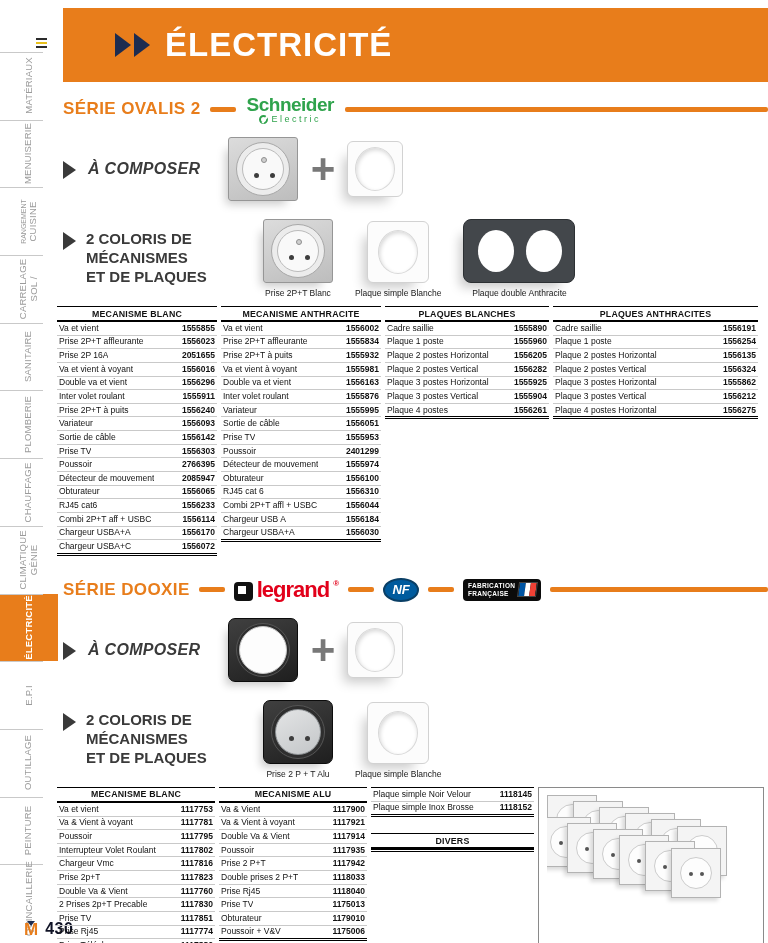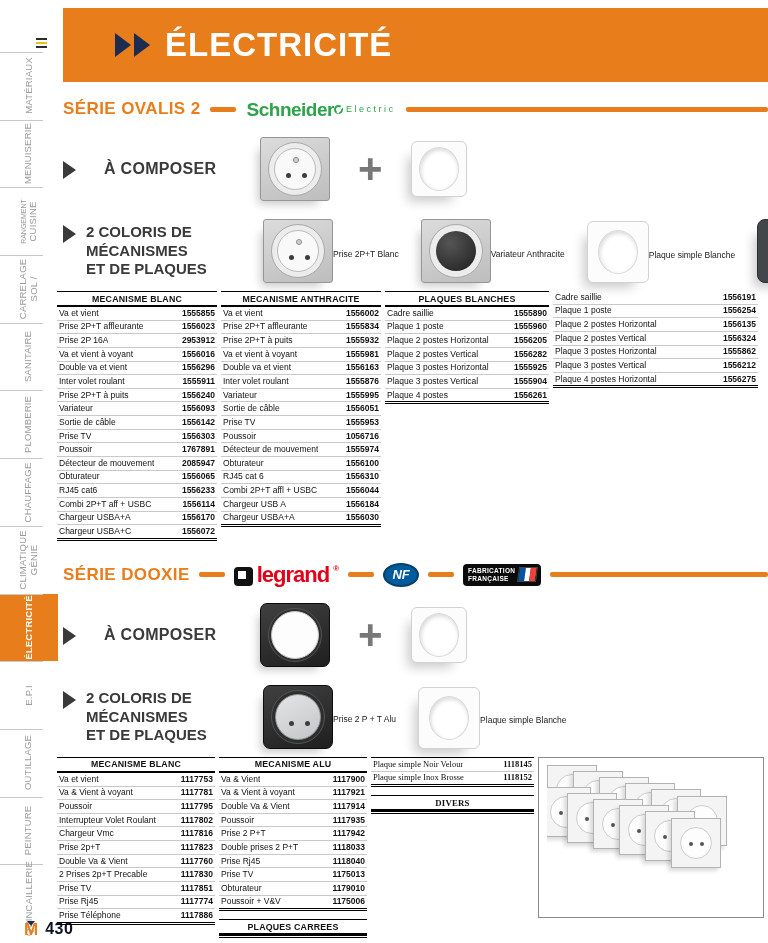--- a/index.html
+++ b/index.html
@@ -34,48 +34,48 @@
   .banner{margin-top:8px;height:74px;background:var(--accent);display:flex;align-items:center;padding-left:52px;}
   .chev{display:flex;gap:3px;margin-right:15px;}
   .chev i{display:block;width:0;height:0;border-top:12px solid transparent;border-bottom:12px solid transparent;border-left:16px solid var(--navy);}
   .banner h1{color:#fff;font-size:33px;font-weight:bold;letter-spacing:1px;}
 
   .serie-row{display:flex;align-items:center;margin-top:9px;gap:9px;height:36px;}
   .serie-title{color:var(--accent);font-weight:bold;font-size:17px;letter-spacing:0.4px;white-space:nowrap;}
   .dash{width:26px;height:5px;background:var(--accent);border-radius:2px;flex:0 0 auto;}
   .rule{flex:1;height:5px;background:var(--accent);border-radius:2px;}
 
-  .schneider{display:flex;flex-direction:row;align-items:center;line-height:1;color:var(--schneider-green);padding:0 2px;}
+  .schneider{display:flex;flex-direction:column;align-items:center;line-height:1;color:var(--schneider-green);padding:0 2px;}
   .sch-name{font-weight:bold;font-size:19px;letter-spacing:-0.5px;}
   .sch-sub{display:flex;align-items:center;gap:3px;font-size:9px;letter-spacing:2.5px;margin-top:1px;}
   .sch-glyph{width:9px;height:9px;border:2px solid var(--schneider-green);border-radius:50%;position:relative;}
   .sch-glyph::after{content:"";position:absolute;left:3px;top:-2px;width:2px;height:9px;background:#fff;transform:rotate(35deg);}
 
   .legrand{display:flex;align-items:flex-start;gap:4px;}
   .lg-mark{width:19px;height:19px;background:#111;border-radius:4px;position:relative;margin-top:3px;}
   .lg-mark::after{content:"";position:absolute;left:4px;top:4px;width:8px;height:8px;background:#fff;}
   .lg-text{color:var(--legrand-red);font-weight:bold;font-size:22px;letter-spacing:-1px;line-height:1;}
   .lg-reg{color:var(--legrand-red);font-size:8px;font-weight:bold;}
   .nf{width:36px;height:24px;background:var(--nf-blue);border-radius:50%;color:#fff;font-weight:bold;font-style:italic;
     display:flex;align-items:center;justify-content:center;font-size:13px;border:2px solid #0a3f66;flex:0 0 auto;}
   .fab{display:flex;align-items:center;background:#0b0b0b;border-radius:4px;padding:3px 5px;gap:4px;flex:0 0 auto;}
   .fab-text{color:#fff;font-size:6.5px;font-weight:bold;line-height:1.2;letter-spacing:0.3px;}
   .fab-flag{width:17px;height:13px;display:flex;transform:skewX(-8deg);outline:1px solid #444;overflow:hidden;}
   .fab-flag b{flex:1;} .fab-flag b:nth-child(1){background:#0055a4;} .fab-flag b:nth-child(2){background:#fff;} .fab-flag b:nth-child(3){background:#ef4135;}
 
   .tri{width:0;height:0;border-top:9px solid transparent;border-bottom:9px solid transparent;border-left:13px solid #3a3a3a;flex:0 0 auto;margin-top:2px;}
-  .compose-row{display:flex;align-items:center;gap:28px;margin-top:6px;height:72px;}
+  .compose-row{display:flex;align-items:center;gap:12px;margin-top:6px;height:72px;font-style:italic;}
   .compose-row .lbl{font-weight:bold;font-size:16px;color:#3a3a3a;letter-spacing:0.3px;width:128px;}
   .plus{font-size:42px;font-weight:bold;color:#787878;line-height:0.8;}
 
   .coloris-row{display:flex;align-items:flex-end;margin-top:14px;gap:14px;}
   .coloris-label{display:flex;gap:10px;width:186px;flex:0 0 auto;align-self:center;}
   .coloris-label .txt{font-weight:bold;font-size:15px;color:#3a3a3a;line-height:1.25;}
   .figs{display:flex;align-items:flex-end;gap:22px;flex:1;justify-content:flex-start;}
-  .fig{display:flex;flex-direction:row;align-items:center;justify-content:flex-end;}
+  .fig{display:flex;flex-direction:column;align-items:center;justify-content:flex-end;}
   .caption{font-size:8.5px;color:#1a1a1a;margin-top:5px;white-space:nowrap;}
 
   
   .mech-frame{position:relative;width:70px;height:64px;background:linear-gradient(160deg,#dcdcdc,#bdbdbd);
     border:1px solid #969696;border-radius:3px;box-shadow:-7px 8px 9px -5px rgba(0,0,0,.22);}
   .mech-frame::before{content:"";position:absolute;left:50%;top:50%;transform:translate(-50%,-50%);
     width:52px;height:52px;border-radius:50%;background:#ececec;border:1px solid #a8a8a8;}
   .mech-frame.socket::after{content:"";position:absolute;left:50%;top:50%;transform:translate(-50%,-50%);
     width:40px;height:40px;border-radius:50%;background:#f9f9f9;border:1px solid #bbb;}
   .mech-frame .dotL,.mech-frame .dotR{position:absolute;width:5px;height:5px;border-radius:50%;background:#3d3d3d;z-index:2;top:35px;}
@@ -105,23 +105,23 @@
   
   .tables-row{display:flex;align-items:flex-start;gap:4px;margin-left:-6px;margin-top:8px;}
   .ptable{font-size:8.5px;border-bottom:3px double #000;}
   .ptable .thead{text-align:center;font-weight:bold;font-size:8.8px;border-top:1.5px solid #000;border-bottom:2px solid #000;padding:1.5px 0;letter-spacing:0.2px;}
   .ptable.no-head{border-top:1.5px solid #000;}
   .trow{display:flex;justify-content:space-between;align-items:baseline;border-bottom:1px solid var(--grayline);padding:0.8px 2px;line-height:1.3;}
   .trow:last-child{border-bottom:none;}
   .tl{white-space:nowrap;overflow:hidden;}
   .tr{font-weight:bold;margin-left:4px;}
   .w160{width:160px;flex:0 0 auto;} .w164{width:164px;flex:0 0 auto;} .w205{width:205px;flex:0 0 auto;}
-  .w158{width:158px;flex:0 0 auto;} .w148{width:148px;flex:0 0 auto;} .w163{width:163px;flex:0 0 auto;font-family:Liberation Serif, serif;}
+  .w158{width:158px;flex:0 0 auto;} .w148{width:148px;flex:0 0 auto;} .w163{width:163px;flex:0 0 auto;}
   .colstack{display:flex;flex-direction:column;flex:0 0 auto;}
-  .colstack .ptable + .ptable{margin-top:8px;}
+  .colstack .ptable + .ptable{margin-top:16px;}
 
   
   .lots-box{width:226px;flex:0 0 auto;border:1px solid #8a8a8a;padding:7px 8px 6px;background:#fff;}
   .montage{position:relative;height:146px;overflow:hidden;}
   .mrow{display:flex;}
   .mrow.second{margin-top:-28px;margin-left:-6px;}
   .lot-plate{position:relative;width:50px;height:50px;background:#f4f4f4;border:1px solid #b3b3b3;
     box-shadow:-3px 3px 4px rgba(0,0,0,.14);flex:0 0 auto;}
   .lot-plate::before{content:"";position:absolute;inset:8px;border-radius:50%;background:#fdfdfd;border:1px solid #ccc;}
   .lot-plate.socket::after{content:"";position:absolute;left:17px;top:23px;width:4px;height:4px;border-radius:50%;background:#555;box-shadow:11px 0 0 #555;}
@@ -264,24 +264,20 @@
         <div class="figs">
           <div class="fig">
             <div class="mech-frame socket">
                 <span class="dotL"></span>
                 <span class="dotR"></span>
                 <span class="pinT"></span>
               </div>
             <div class="caption">Prise 2P+T Blanc</div>
           </div>
           <div class="fig">
-            <div class="mech-frame knob"></div>
-            <div class="caption">Variateur Anthracite</div>
-          </div>
-          <div class="fig">
             <div class="plate"></div>
             <div class="caption">Plaque simple Blanche</div>
           </div>
           <div class="fig">
             <div class="plate double"></div>
             <div class="caption">Plaque double Anthracite</div>
           </div>
         </div>
       </div>
 
@@ -292,21 +288,21 @@
               <div class="trow">
                 <span class="tl">Va et vient</span>
                 <span class="tr">1555855</span>
               </div>
               <div class="trow">
                 <span class="tl">Prise 2P+T affleurante</span>
                 <span class="tr">1556023</span>
               </div>
               <div class="trow">
                 <span class="tl">Prise 2P 16A</span>
-                <span class="tr">2953912</span>
+                <span class="tr">2051655</span>
               </div>
               <div class="trow">
                 <span class="tl">Va et vient à voyant</span>
                 <span class="tr">1556016</span>
               </div>
               <div class="trow">
                 <span class="tl">Double va et vient</span>
                 <span class="tr">1556296</span>
               </div>
               <div class="trow">
@@ -324,21 +320,21 @@
               <div class="trow">
                 <span class="tl">Sortie de câble</span>
                 <span class="tr">1556142</span>
               </div>
               <div class="trow">
                 <span class="tl">Prise TV</span>
                 <span class="tr">1556303</span>
               </div>
               <div class="trow">
                 <span class="tl">Poussoir</span>
-                <span class="tr">1767891</span>
+                <span class="tr">2766395</span>
               </div>
               <div class="trow">
                 <span class="tl">Détecteur de mouvement</span>
                 <span class="tr">2085947</span>
               </div>
               <div class="trow">
                 <span class="tl">Obturateur</span>
                 <span class="tr">1556065</span>
               </div>
               <div class="trow">
@@ -393,21 +389,21 @@
               <div class="trow">
                 <span class="tl">Sortie de câble</span>
                 <span class="tr">1556051</span>
               </div>
               <div class="trow">
                 <span class="tl">Prise TV</span>
                 <span class="tr">1555953</span>
               </div>
               <div class="trow">
                 <span class="tl">Poussoir</span>
-                <span class="tr">1056716</span>
+                <span class="tr">2401299</span>
               </div>
               <div class="trow">
                 <span class="tl">Détecteur de mouvement</span>
                 <span class="tr">1555974</span>
               </div>
               <div class="trow">
                 <span class="tl">Obturateur</span>
                 <span class="tr">1556100</span>
               </div>
               <div class="trow">
@@ -455,20 +451,21 @@
                 <span class="tl">Plaque 3 postes Vertical</span>
                 <span class="tr">1555904</span>
               </div>
               <div class="trow">
                 <span class="tl">Plaque 4 postes</span>
                 <span class="tr">1556261</span>
               </div>
             </div>
         </div>
         <div class="ptable w205">
+          <div class="thead">PLAQUES ANTHRACITES</div>
           <div>
               <div class="trow">
                 <span class="tl">Cadre saillie</span>
                 <span class="tr">1556191</span>
               </div>
               <div class="trow">
                 <span class="tl">Plaque 1 poste</span>
                 <span class="tr">1556254</span>
               </div>
               <div class="trow">

